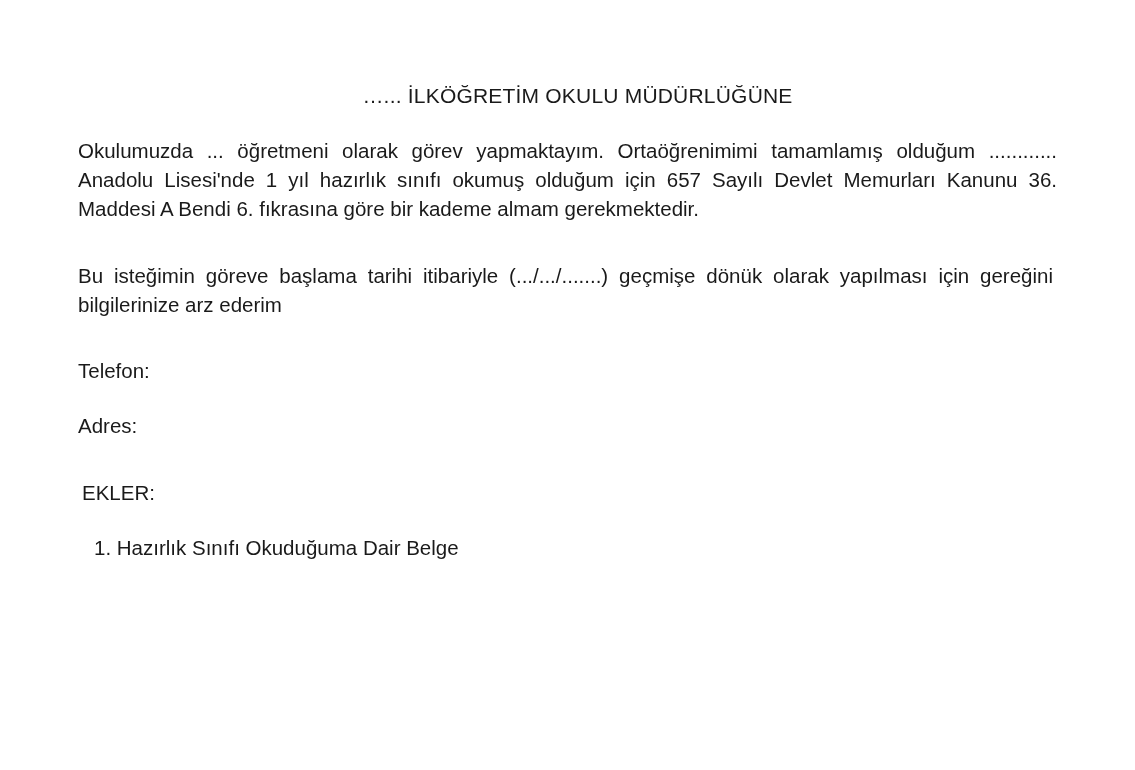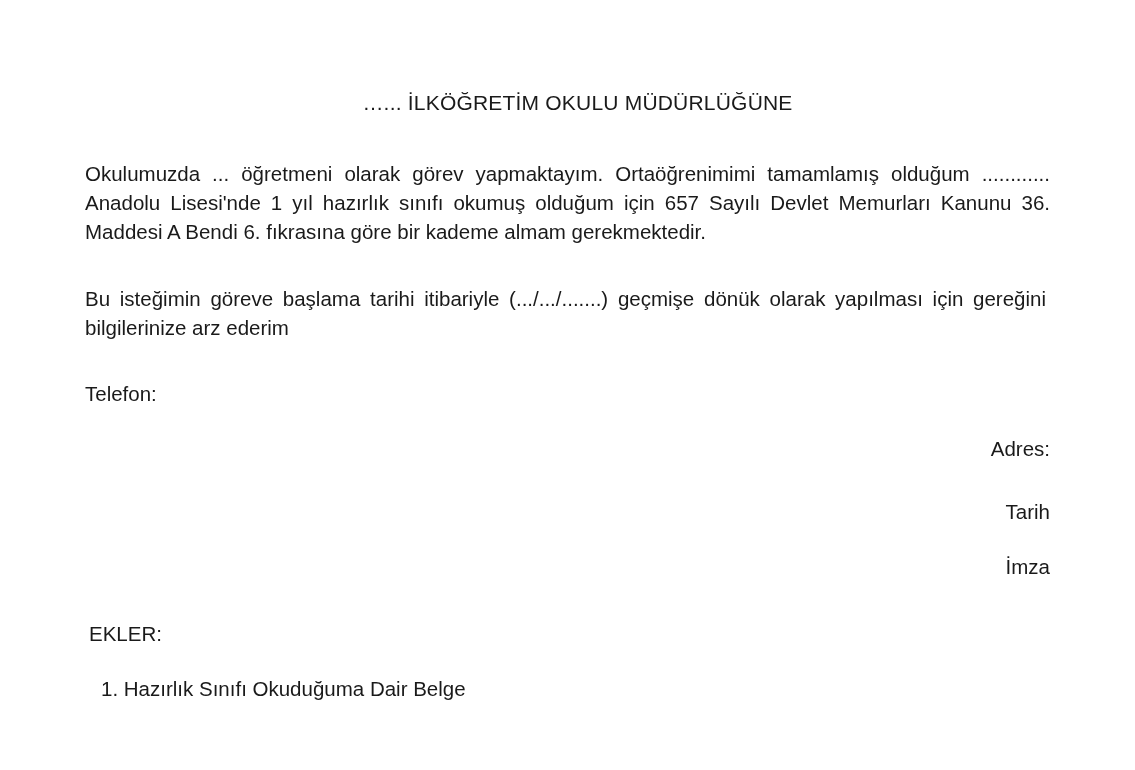--- a/index.html
+++ b/index.html
@@ -12,21 +12,21 @@
     background: #ffffff;
     font-family: "Liberation Sans", sans-serif;
     color: #1a1a1a;
     overflow: hidden;
   }
   .page {
     position: relative;
     width: 1135px;
     height: 770px;
     box-sizing: border-box;
-    padding: 7px;
+    padding: 0;
   }
   .doc-title {
     text-align: center;
     font-size: 21px;
     letter-spacing: 0.2px;
     margin: 0;
     padding-top: 84px;
     padding-left: 20px;
     font-weight: 400;
     color: #1a1a1a;
@@ -36,38 +36,37 @@
   }
   .para {
     font-size: 20.5px;
     line-height: 1.42;
     text-align: justify;
     text-justify: inter-word;
     margin: 0;
     color: #1a1a1a;
   }
   .para-1 {
-    margin-top: 44px;
+    margin-top: 28px;
   }
   .para-2 {
     margin-top: 38px;
     padding-right: 4px;
   }
   .field-line {
     font-size: 20.5px;
     line-height: 1.42;
     margin: 0;
     color: #1a1a1a;
   }
   .field-telefon {
     margin-top: 36px;
   }
   .field-adres {
     margin-top: 26px;
-    text-align: right;
   }
   .signature-block {
     margin-top: 34px;
     text-align: right;
     padding-right: 78px;
   }
   .sig-line {
     font-size: 20.5px;
     line-height: 1.42;
     margin: 0;
@@ -102,23 +101,19 @@
   <h1 class="doc-title">…... İLKÖĞRETİM OKULU MÜDÜRLÜĞÜNE</h1>
 
   <div class="body-block">
     <p class="para para-1">Okulumuzda ... öğretmeni olarak görev yapmaktayım. Ortaöğrenimimi tamamlamış olduğum ............ Anadolu Lisesi'nde 1 yıl hazırlık sınıfı okumuş olduğum için 657 Sayılı Devlet Memurları Kanunu 36. Maddesi A Bendi 6. fıkrasına göre bir kademe almam gerekmektedir.</p>
     <p class="para para-2">Bu isteğimin göreve başlama tarihi itibariyle (.../.../.......) geçmişe dönük olarak yapılması için gereğini bilgilerinize arz ederim</p>
 
     <p class="field-line field-telefon">Telefon:</p>
     <p class="field-line field-adres">Adres:</p>
   </div>
 
-  <div class="signature-block">
-    <p class="sig-line">Tarih</p>
-    <p class="sig-line sig-imza">İmza</p>
-  </div>
 
   <div class="attachments">
     <p class="att-heading">EKLER:</p>
     <p class="att-item">1. Hazırlık Sınıfı Okuduğuma Dair Belge</p>
   </div>
 
 </div>
 
 </body></html>

